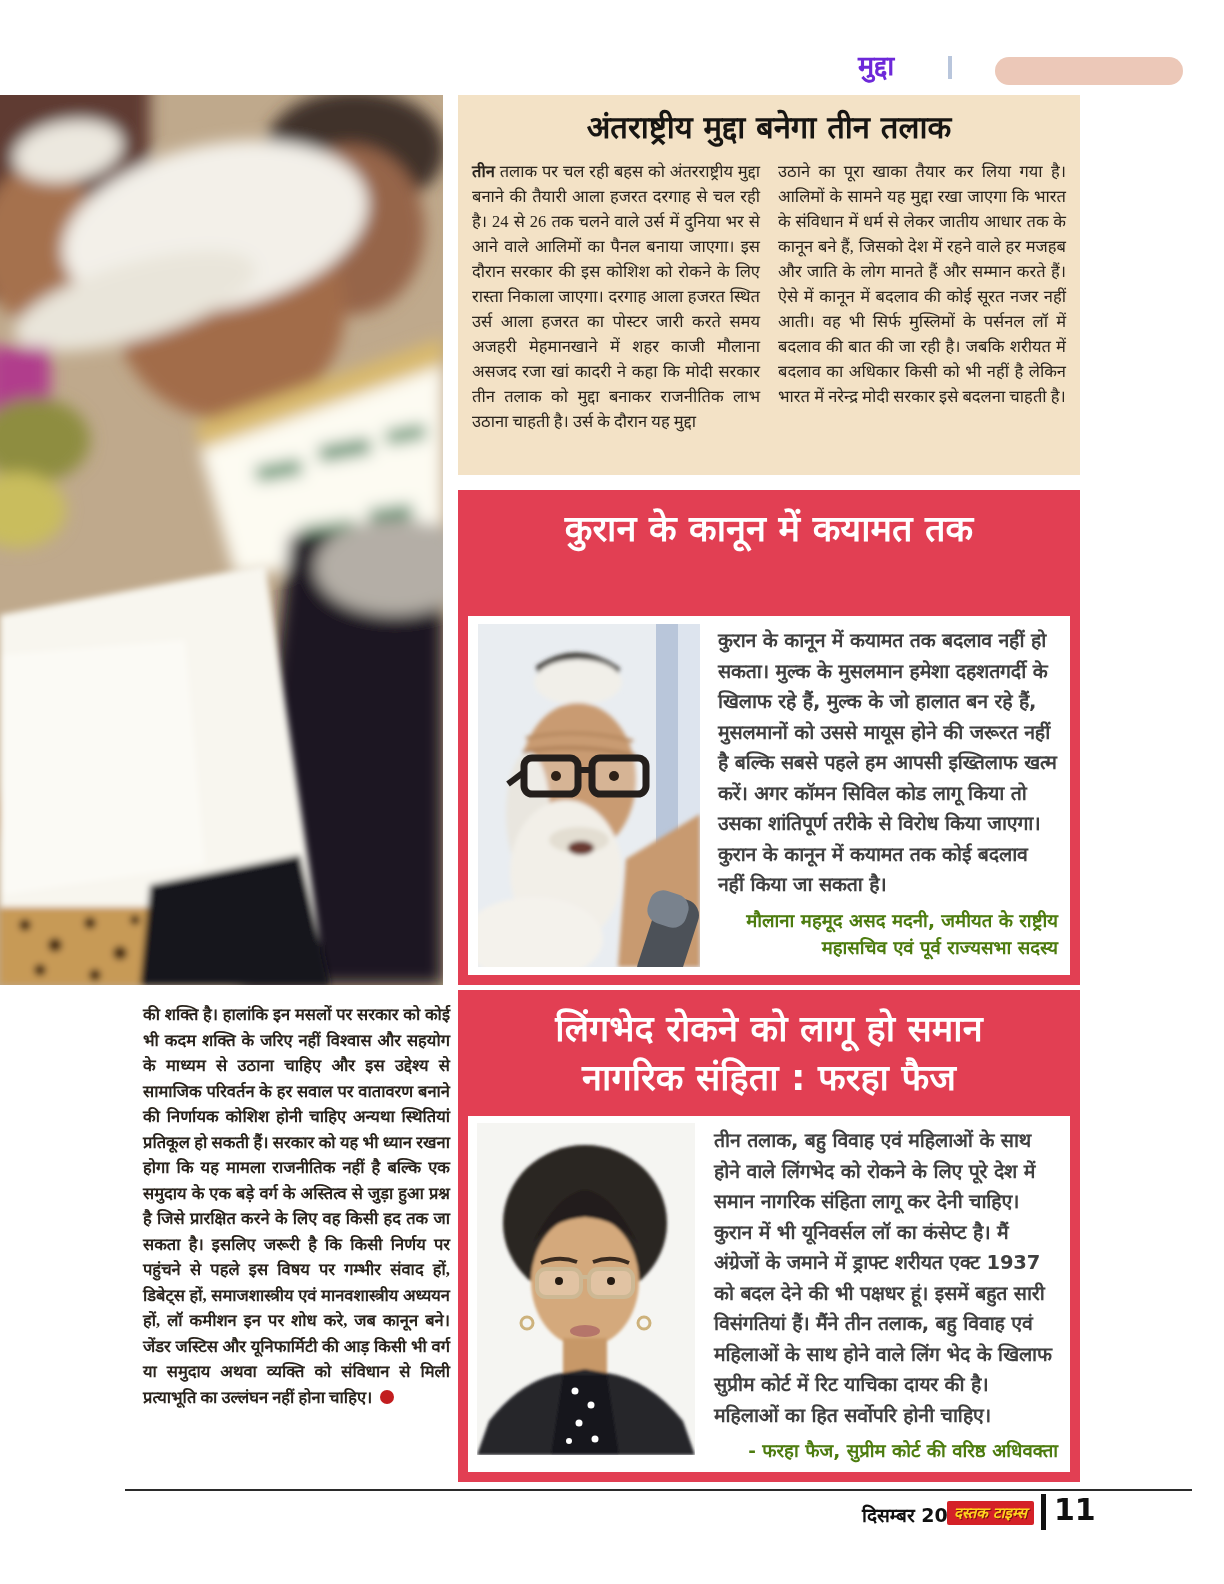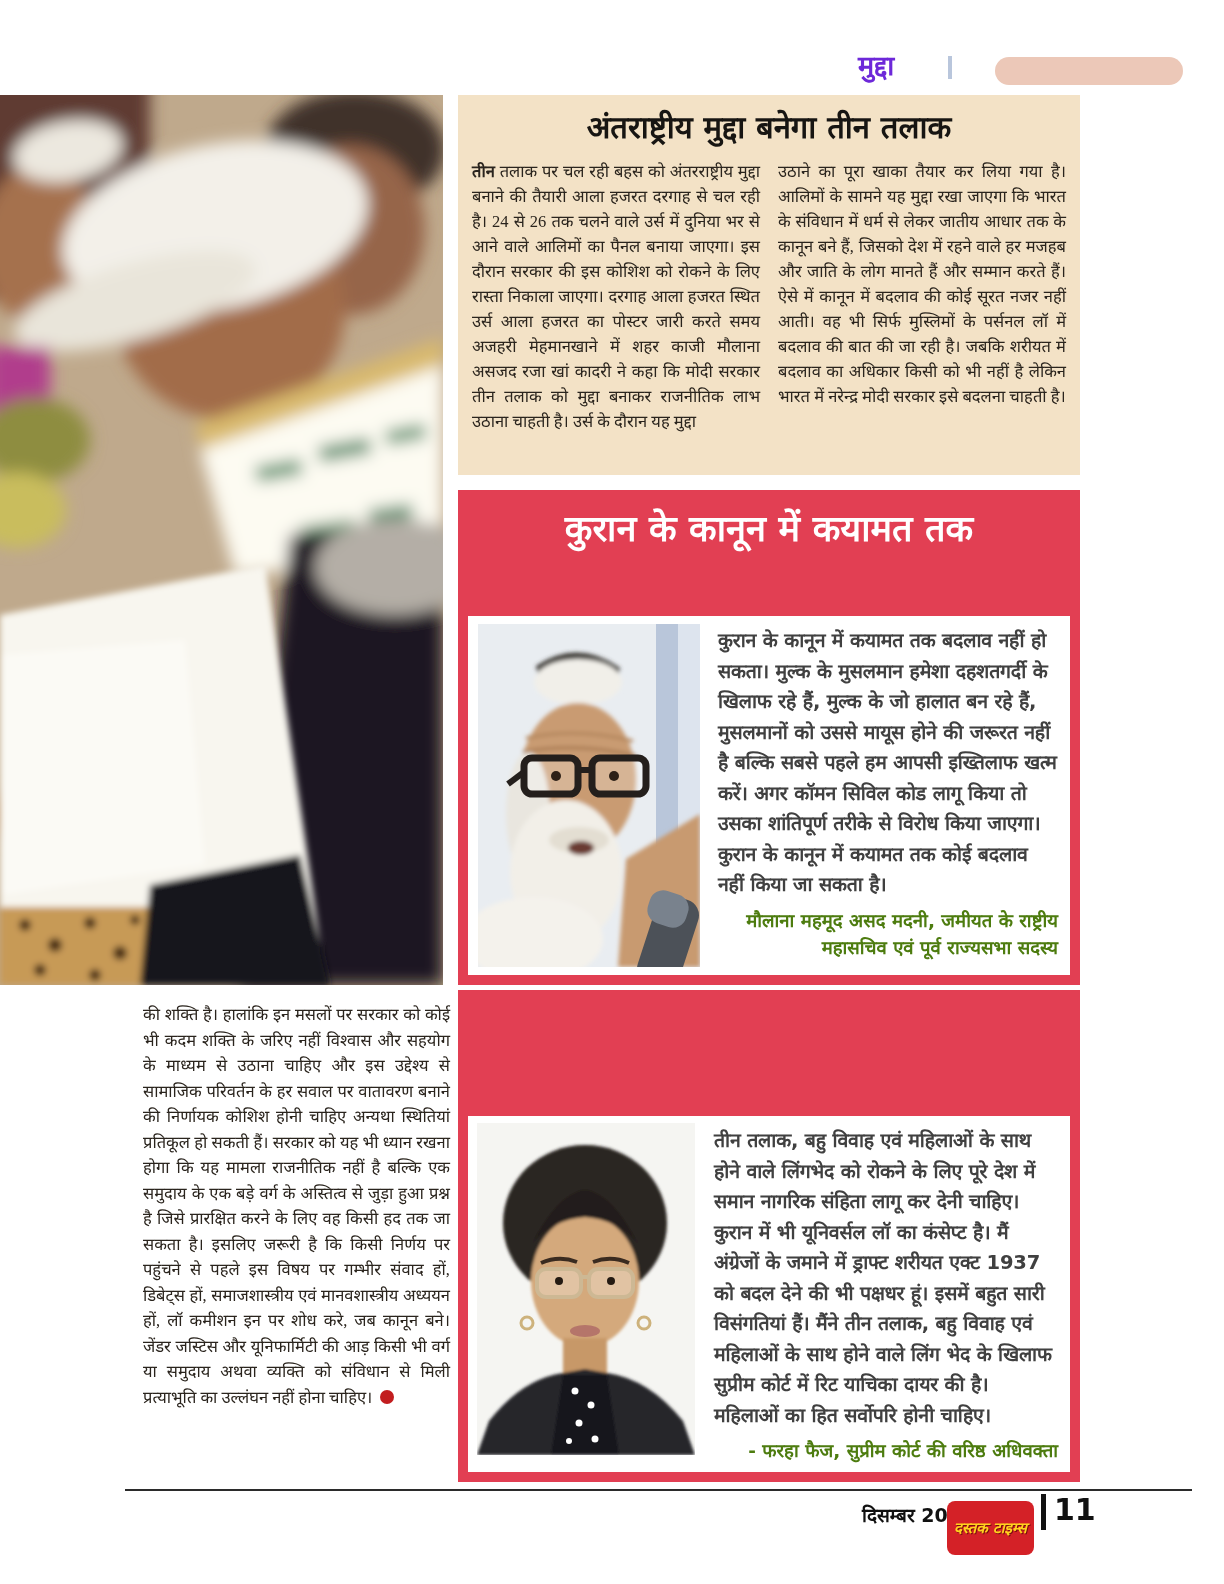--- a/index.html
+++ b/index.html
@@ -59,37 +59,37 @@
     font-size:19.5px;line-height:30.5px;color:#404040;letter-spacing:-0.2px;
   }
   .qattr{
     margin:6px 0 0 0;text-align:right;
     font-family:"DejaVu Sans", sans-serif;font-weight:700;
     font-size:18.5px;line-height:27px;color:#4d7c0f;
   }
   
   .left-col{
     position:absolute;left:143px;top:1002px;width:307px;margin:0;
-    font-size:16.5px;line-height:25.5px;text-align:justify;color:#2a241d;
+    font-size:16.5px;line-height:25.5px;text-align:justify;color:#2a241d;font-weight:bold;
   }
   .bullet{
     display:inline-block;width:14px;height:14px;border-radius:50%;
     background:#c21d1f;margin-left:8px;vertical-align:-1px;
   }
   
   .footer-rule{position:absolute;left:125px;top:1489px;width:1067px;height:2px;background:#2b2b2b;}
   .f-date{
     position:absolute;left:862px;top:1502px;
     font-family:"DejaVu Sans", sans-serif;font-weight:700;font-size:19px;color:#111;
   }
   .f-logo{
     position:absolute;left:947px;top:1501px;
     background:#d42127;color:#ffd21e;
     font-family:"DejaVu Sans", sans-serif;font-weight:700;font-style:italic;
-    font-size:15px;line-height:24px;padding:15px 7px;border-radius:8px;
+    font-size:15px;line-height:24px;padding:0 7px;border-radius:2px;
     text-shadow:1px 1px 0 #7a0d10;
   }
   .f-bar{position:absolute;left:1041px;top:1494px;width:5px;height:36px;background:#111;}
   .f-page{
     position:absolute;left:1054px;top:1492px;
     font-family:"DejaVu Sans", sans-serif;font-weight:800;font-size:30px;color:#111;
   }
 </style>
 </head>
 <body>
@@ -199,20 +199,24 @@
         </svg>
       </div>
       <div class="qtext">
         <p class="qbody">कुरान के कानून में कयामत तक बदलाव नहीं हो सकता। मुल्क के मुसलमान हमेशा दहशतगर्दी के खिलाफ रहे हैं, मुल्क के जो हालात बन रहे हैं, मुसलमानों को उससे मायूस होने की जरूरत नहीं है बल्कि सबसे पहले हम आपसी इख्तिलाफ  खत्म करें। अगर कॉमन सिविल कोड लागू किया तो उसका शांतिपूर्ण तरीके से विरोध किया जाएगा। कुरान के कानून में कयामत तक कोई बदलाव नहीं किया जा सकता है।</p>
         <p class="qattr">मौलाना महमूद असद मदनी, जमीयत के राष्ट्रीय महासचिव एवं पूर्व राज्यसभा सदस्य</p>
       </div>
     </div>
   </section>
 
   <section class="qbox qbox2">
+    <div class="qtitle">
+      <div>लिंगभेद रोकने को लागू हो समान</div>
+      <div>नागरिक संहिता  : फरहा फैज</div>
+    </div>
     <div class="qwhite">
       <div class="qphoto">
         <svg width="218" height="332" viewBox="0 0 218 332" xmlns="http://www.w3.org/2000/svg">
           <defs>
               <filter id="fb" x="-20%" y="-20%" width="140%" height="140%">
                 <feGaussianBlur stdDeviation="1.5"></feGaussianBlur>
               </filter>
             </defs>
           <rect width="218" height="332" fill="#f5f5f2"></rect>
           <g filter="url(#fb)">

